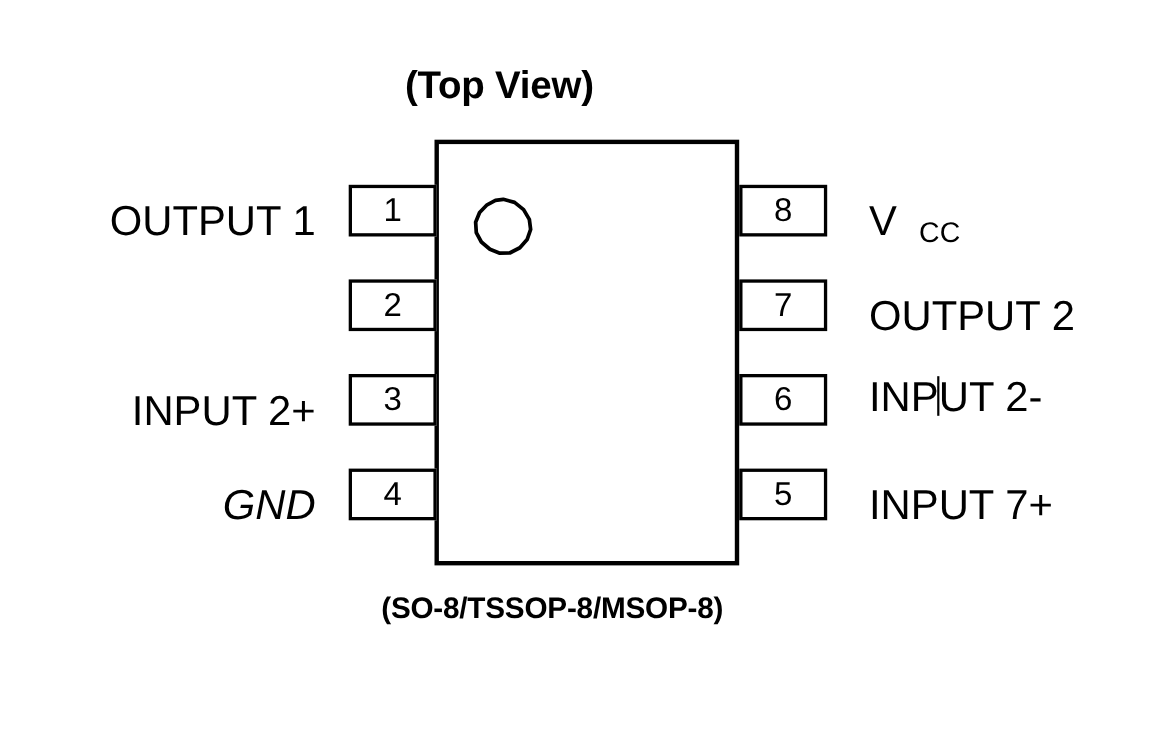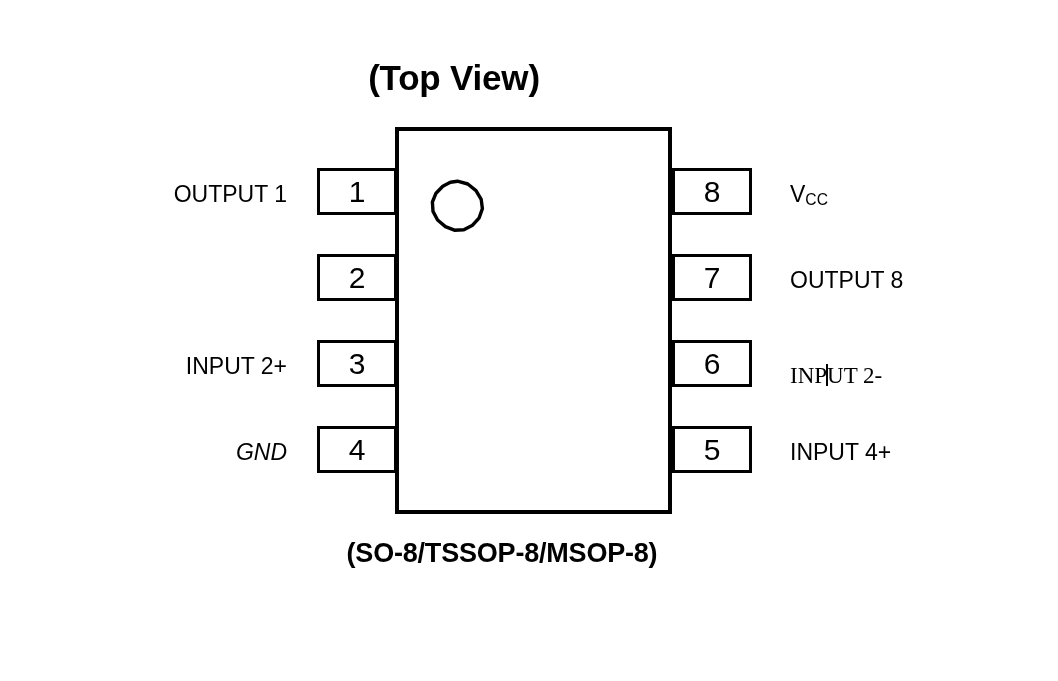--- a/index.html
+++ b/index.html
@@ -83,39 +83,40 @@
     font-size: 30px;
     color: #000000;
     line-height: 1;
   }
   .pin-box.left  { left: 317px; }
   .pin-box.right { left: 672px; }
 
   
   .pin-label {
     position: absolute;
-    font-size: 23px;
+    font-size: 38px;
     color: #000000;
     white-space: nowrap;
     line-height: 1;
   }
   .pin-label.left {
     right: 771px;      
     text-align: right;
   }
   .pin-label.right {
     left: 790px;
     text-align: left;
   }
   .pin-label sub {
     font-size: 0.68em;
     vertical-align: baseline;
     position: relative;
     top: 0.22em;
     letter-spacing: 0.2px;
+    margin-left: 20px;
   }
 
   
   .text-caret {
     display: inline-block;
     width: 2px;
     height: 0.95em;
     background: #000000;
     vertical-align: -0.12em;
     margin: 0 -1px;
@@ -146,23 +147,23 @@
   <div class="pin-label left" style="top:355px;">INPUT 2+</div>
   <div class="pin-box left" style="top:340px;">3</div>
 
   <div class="pin-label left" style="top:441px;font-style:italic;">GND</div>
   <div class="pin-box left" style="top:426px;">4</div>
 
   <div class="pin-box right" style="top:168px;">8</div>
   <div class="pin-label right" style="top:183px;"><span>V</span><sub>CC</sub></div>
 
   <div class="pin-box right" style="top:254px;">7</div>
-  <div class="pin-label right" style="top:269px;">OUTPUT 8</div>
+  <div class="pin-label right" style="top:269px;">OUTPUT 2</div>
 
   <div class="pin-box right" style="top:340px;">6</div>
-  <div class="pin-label right" style="top:364px;font-family:Liberation Serif, serif;"><span>INP</span><span class="text-caret"></span><span>UT 2-</span></div>
+  <div class="pin-label right" style="top:342px;"><span>INP</span><span class="text-caret"></span><span>UT 2-</span></div>
 
   <div class="pin-box right" style="top:426px;">5</div>
-  <div class="pin-label right" style="top:441px;">INPUT 4+</div>
+  <div class="pin-label right" style="top:441px;">INPUT 7+</div>
 
   <div class="caption" id="title-package">(SO-8/TSSOP-8/MSOP-8)</div>
 
 </div>
 
 </body></html>

